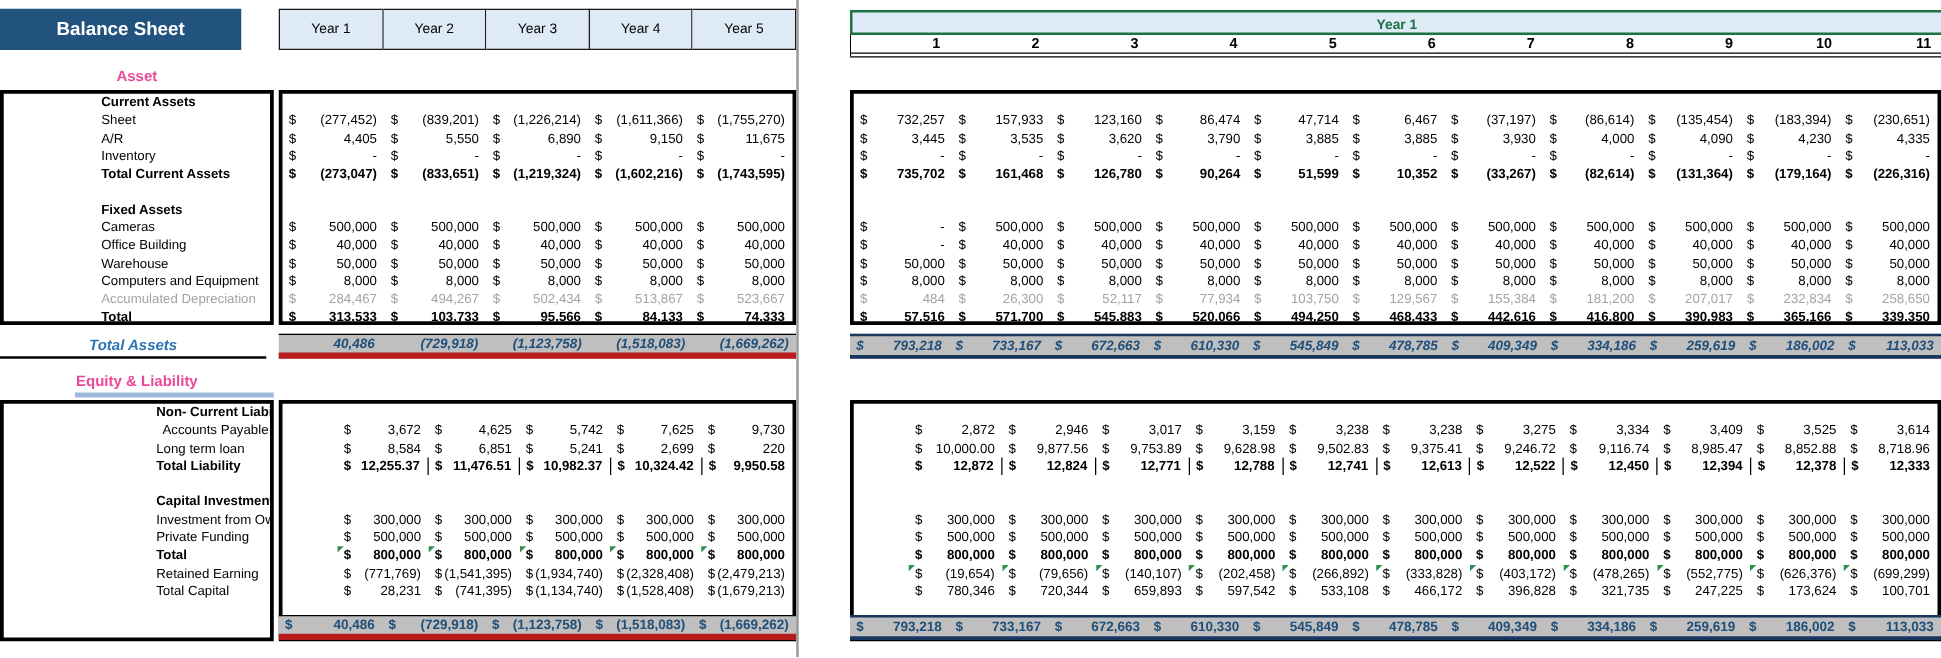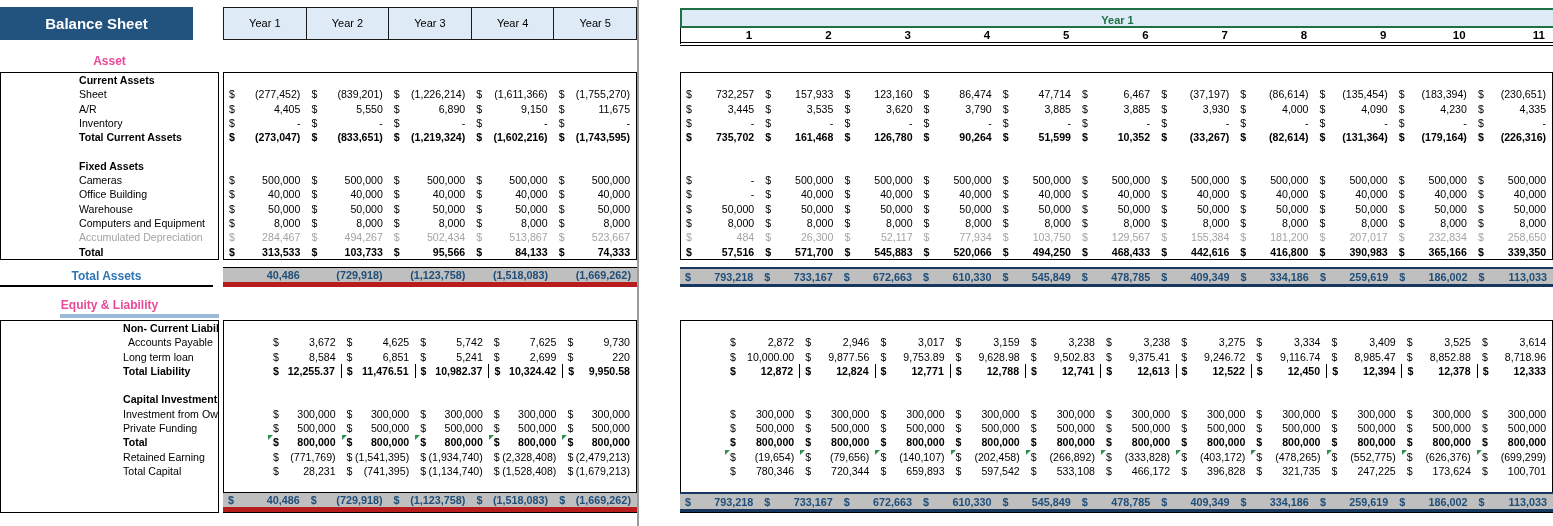--- a/index.html
+++ b/index.html
@@ -28,21 +28,21 @@
   .mcell{flex:1;font-size:11.5px;font-weight:bold;text-align:right;padding-right:8px;line-height:14px;}
 
   
   .heading{position:absolute;left:0;width:219px;text-align:center;color:#ec4899;
            font-size:12px;font-weight:bold;}
   .h-asset{top:54px;}
   .h-equity{top:298px;}
   .equity-bar{position:absolute;left:60px;top:314px;width:159px;height:4px;background:#9DB9D9;}
 
   
-  .box{position:absolute;border:1px solid #000000;box-sizing:border-box;overflow:hidden;background:#fff;}
+  .box{position:absolute;border:3px solid #000000;box-sizing:border-box;overflow:hidden;background:#fff;}
   .lbox{left:0;width:219px;}
   .vbox5{left:223px;width:414px;}
   .vboxR{left:0;width:873px;}
   .top-asset{top:72px;height:188px;}
   .top-equity{top:320px;height:193px;padding-left:44px;}
 
   .row{height:14.3px;line-height:14.3px;font-size:10.6px;display:flex;white-space:nowrap;}
   .lrow{display:block;padding-left:78px;overflow:hidden;}
   .lrow.indent{padding-left:83px;}
   .section{font-weight:bold;}
@@ -56,21 +56,21 @@
   .tri .c::before{content:'';position:absolute;left:0;top:0;width:0;height:0;
      border-top:5px solid #2F8F4E;border-right:5px solid transparent;}
 
   
   .band{position:absolute;display:flex;background:#BFBFBF;box-sizing:border-box;}
   .bandL{left:223px;width:414px;border-top:1px solid #000;border-bottom:5px solid #b91c1c;}
   .bandR{left:0;width:873px;border-top:2px solid #17375E;border-bottom:3px solid #17375E;}
   .band{height:20px;}
   .band .c{color:#1F4E79;font-weight:bold;font-size:10.8px;line-height:16px;}
   .band .c.nodollar{justify-content:flex-end;}
-  .b1{top:267px;}
+  .b1{top:267px;font-style:italic;}
   .b2{top:492px;}
   .band-label{position:absolute;left:0;width:213px;height:18px;line-height:18px;
       text-align:center;color:#2E74B5;font-size:12px;font-weight:bold;
       border-bottom:2px solid #000;}
 </style>
 </head>
 <body>
 
 <div class="screen">
 

